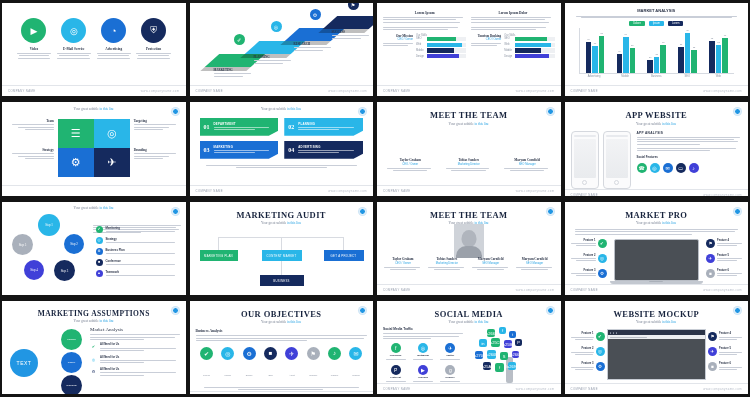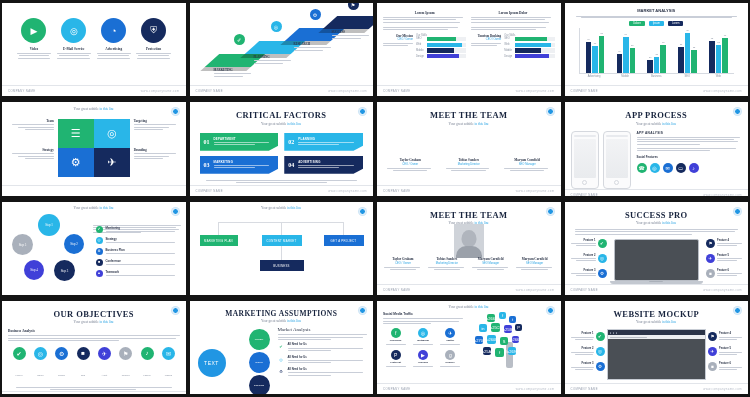--- a/index.html
+++ b/index.html
@@ -546,21 +546,20 @@
       </div>
     </div>
     <div class="s-foot">
       
       
     </div>
   </div>
 
   <div class="slide">
     <div class="slide-body">
-      <div class="s-title sz-a">CRITICAL FACTORS</div>
       <div class="s-sub"><span>Your great subtitle </span><span class="hl">in this line</span></div>
       <div class="title-dot"></div>
       <div class="ribbons">
         <div class="ribbon" style="background:#20b472">
           <div class="num">01</div>
           <div class="rtxt">
               <b>DEPARTMENT</b>
               <div class="tl" style="width:95%"></div>
               <div class="tl" style="width:70%"></div>
             </div>
@@ -628,21 +627,21 @@
       </div>
     </div>
     <div class="s-foot">
       <span>COMPANY NAME</span>
       <span class="rt">www.companyname.com</span>
     </div>
   </div>
 
   <div class="slide">
     <div class="slide-body">
-      <div class="s-title sz-a">APP PROCESS</div>
+      <div class="s-title sz-a">APP WEBSITE</div>
       <div class="s-sub"><span>Your great subtitle </span><span class="hl">in this line</span></div>
       <div class="title-dot"></div>
       <div style="display:flex;gap:6px;margin-top:5px;align-items:flex-start">
         <div class="phones">
           <div class="phone">
               <div class="phone-bar"></div>
               <div class="phone-screen"></div>
               <div class="phone-home"></div>
             </div>
           <div class="phone">
@@ -729,20 +728,21 @@
               <div class="tl" style="width:92%"></div>
             </div>
           </div>
       </div>
     </div>
 
   </div>
 
   <div class="slide">
     <div class="slide-body">
+      <div class="s-title sz-a">MARKETING AUDIT</div>
       <div class="s-sub"><span>Your great subtitle </span><span class="hl">in this line</span></div>
       <div class="title-dot"></div>
       <div class="flow">
         <div class="fline" style="left:22px;top:0;width:126px;height:.8px"></div>
         <div class="fline" style="left:22px;top:0;width:.8px;height:13px"></div>
         <div class="fline" style="left:85px;top:0;width:.8px;height:13px"></div>
         <div class="fline" style="left:147px;top:0;width:.8px;height:13px"></div>
         <div class="fline" style="left:85px;top:24px;width:.8px;height:14px"></div>
         <div class="fbox" style="left:4px;top:13px;width:38px;background:#20b472">MARKETING PLAN</div>
         <div class="fbox" style="left:66px;top:13px;width:40px;background:#29b6e8">CONTENT MARKET</div>
@@ -792,21 +792,21 @@
       </div>
     </div>
     <div class="s-foot">
       <span>COMPANY NAME</span>
       <span class="rt">www.companyname.com</span>
     </div>
   </div>
 
   <div class="slide">
     <div class="slide-body">
-      <div class="s-title sz-a">SUCCESS PRO</div>
+      <div class="s-title sz-a">MARKET PRO</div>
       <div class="s-sub"><span>Your great subtitle </span><span class="hl">in this line</span></div>
       <div class="title-dot"></div>
       <div style="margin:4px 4px 0">
         <div class="tl" style="width:100%"></div>
           <div class="tl" style="width:98%"></div>
           <div class="tl" style="width:72%"></div>
       </div>
       <div class="mac-wrap">
         <div class="feat-col">
           <div class="feat">
@@ -863,20 +863,67 @@
                 <div class="tl" style="width:80%"></div>
               </div>
             </div>
         </div>
       </div>
     </div>
     <div class="s-foot">
       <span>COMPANY NAME</span>
       <span class="rt">www.companyname.com</span>
     </div>
+  </div>
+
+  <div class="slide">
+    <div class="slide-body">
+      <div class="s-title sz-a" style="font-size:7.5px">MARKETING ASSUMPTIONS</div>
+      <div class="s-sub"><span>Your great subtitle </span><span class="hl">in this line</span></div>
+      <div class="title-dot"></div>
+      <div class="asm">
+        <div class="asm-left">
+          <div class="asm-main">TEXT</div>
+          <div class="asm-node" style="top:2px;background:#20b472">LOREM</div>
+          <div class="asm-node" style="top:25px;background:#1a6fd4">IPSUM</div>
+          <div class="asm-node" style="top:48px;background:#152a5e">DOLORE</div>
+        </div>
+        <div class="asm-right">
+          <div class="asm-h">Market Analysis</div>
+          <div class="tl" style="width:100%"></div>
+            <div class="tl" style="width:95%"></div>
+            <div class="tl" style="width:60%"></div>
+          <div class="asm-item">
+              <div class="asm-ico" style="color:#20b472">✔</div>
+              <div style="flex:1">
+                <b>All Need for Us</b>
+                <div class="tl" style="width:95%"></div>
+                <div class="tl" style="width:55%"></div>
+              </div>
+            </div>
+          <div class="asm-item">
+              <div class="asm-ico" style="color:#29b6e8">◎</div>
+              <div style="flex:1">
+                <b>All Need for Us</b>
+                <div class="tl" style="width:95%"></div>
+                <div class="tl" style="width:55%"></div>
+              </div>
+            </div>
+          <div class="asm-item">
+              <div class="asm-ico" style="color:#152a5e">⚙</div>
+              <div style="flex:1">
+                <b>All Need for Us</b>
+                <div class="tl" style="width:95%"></div>
+                <div class="tl" style="width:55%"></div>
+              </div>
+            </div>
+        </div>
+      </div>
+    </div>
+
   </div>
 
   <div class="slide">
     <div class="slide-body">
       <div class="s-title sz-a">OUR OBJECTIVES</div>
       <div class="s-sub"><span>Your great subtitle </span><span class="hl">in this line</span></div>
       <div class="title-dot"></div>
       <div class="sec-h">Business Analysis</div>
       <div class="tl" style="width:100%"></div>
         <div class="tl" style="width:98%"></div>
@@ -897,67 +944,21 @@
       </div>
     </div>
     <div class="s-foot">
       
       
     </div>
   </div>
 
   <div class="slide">
     <div class="slide-body">
-      <div class="s-title sz-a" style="font-size:7.5px">MARKETING ASSUMPTIONS</div>
-      <div class="s-sub"><span>Your great subtitle </span><span class="hl">in this line</span></div>
-      <div class="title-dot"></div>
-      <div class="asm">
-        <div class="asm-left">
-          <div class="asm-main">TEXT</div>
-          <div class="asm-node" style="top:2px;background:#20b472">LOREM</div>
-          <div class="asm-node" style="top:25px;background:#1a6fd4">IPSUM</div>
-          <div class="asm-node" style="top:48px;background:#152a5e">DOLORE</div>
-        </div>
-        <div class="asm-right">
-          <div class="asm-h">Market Analysis</div>
-          <div class="tl" style="width:100%"></div>
-            <div class="tl" style="width:95%"></div>
-            <div class="tl" style="width:60%"></div>
-          <div class="asm-item">
-              <div class="asm-ico" style="color:#20b472">✔</div>
-              <div style="flex:1">
-                <b>All Need for Us</b>
-                <div class="tl" style="width:95%"></div>
-                <div class="tl" style="width:55%"></div>
-              </div>
-            </div>
-          <div class="asm-item">
-              <div class="asm-ico" style="color:#29b6e8">◎</div>
-              <div style="flex:1">
-                <b>All Need for Us</b>
-                <div class="tl" style="width:95%"></div>
-                <div class="tl" style="width:55%"></div>
-              </div>
-            </div>
-          <div class="asm-item">
-              <div class="asm-ico" style="color:#152a5e">⚙</div>
-              <div style="flex:1">
-                <b>All Need for Us</b>
-                <div class="tl" style="width:95%"></div>
-                <div class="tl" style="width:55%"></div>
-              </div>
-            </div>
-        </div>
-      </div>
-    </div>
-
-  </div>
-
-  <div class="slide">
-    <div class="slide-body">
+      <div class="s-title sz-a">SOCIAL MEDIA</div>
       <div class="s-sub"><span>Your great subtitle </span><span class="hl">in this line</span></div>
       <div class="title-dot"></div>
       <div class="sm">
         <div class="sm-left">
           <div style="font-size:3.2px;font-weight:bold;color:#2b3448">Social Media Traffic</div>
           <div class="tl" style="width:100%;margin-top:2px"></div>
             <div class="tl" style="width:95%"></div>
             <div class="tl" style="width:60%"></div>
           <div class="sm-grid">
             <div class="sm-cell">

